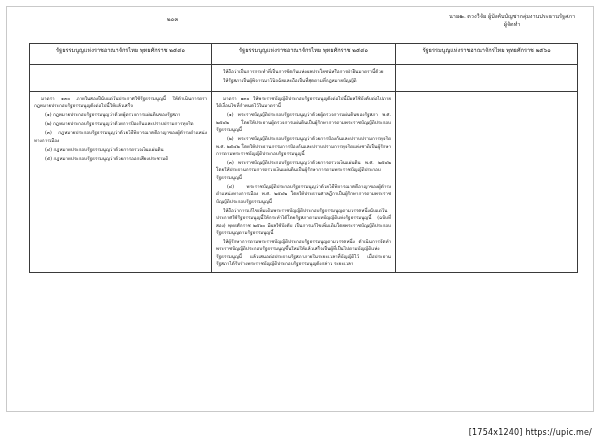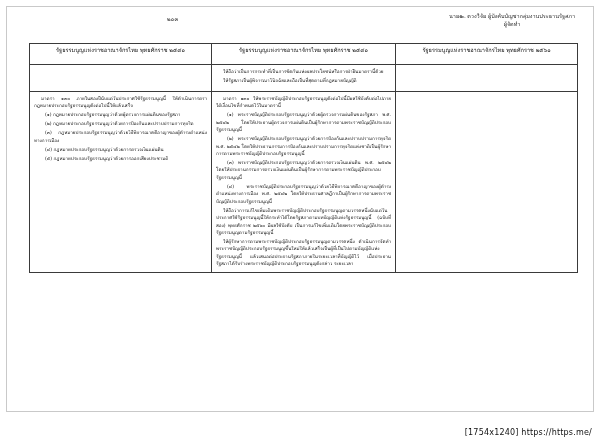--- a/index.html
+++ b/index.html
@@ -182,15 +182,15 @@
           </td>
           <td>
             <div class="cell-body"></div>
           </td>
         </tr>
       </tbody>
     </table>
 
   </div>
 
-  <div class="footer-bar">[1754x1240] https://https.me/</div>
+  <div class="footer-bar">[1754x1240] https://upic.me/</div>
 
 </div>
 
 </body></html>

